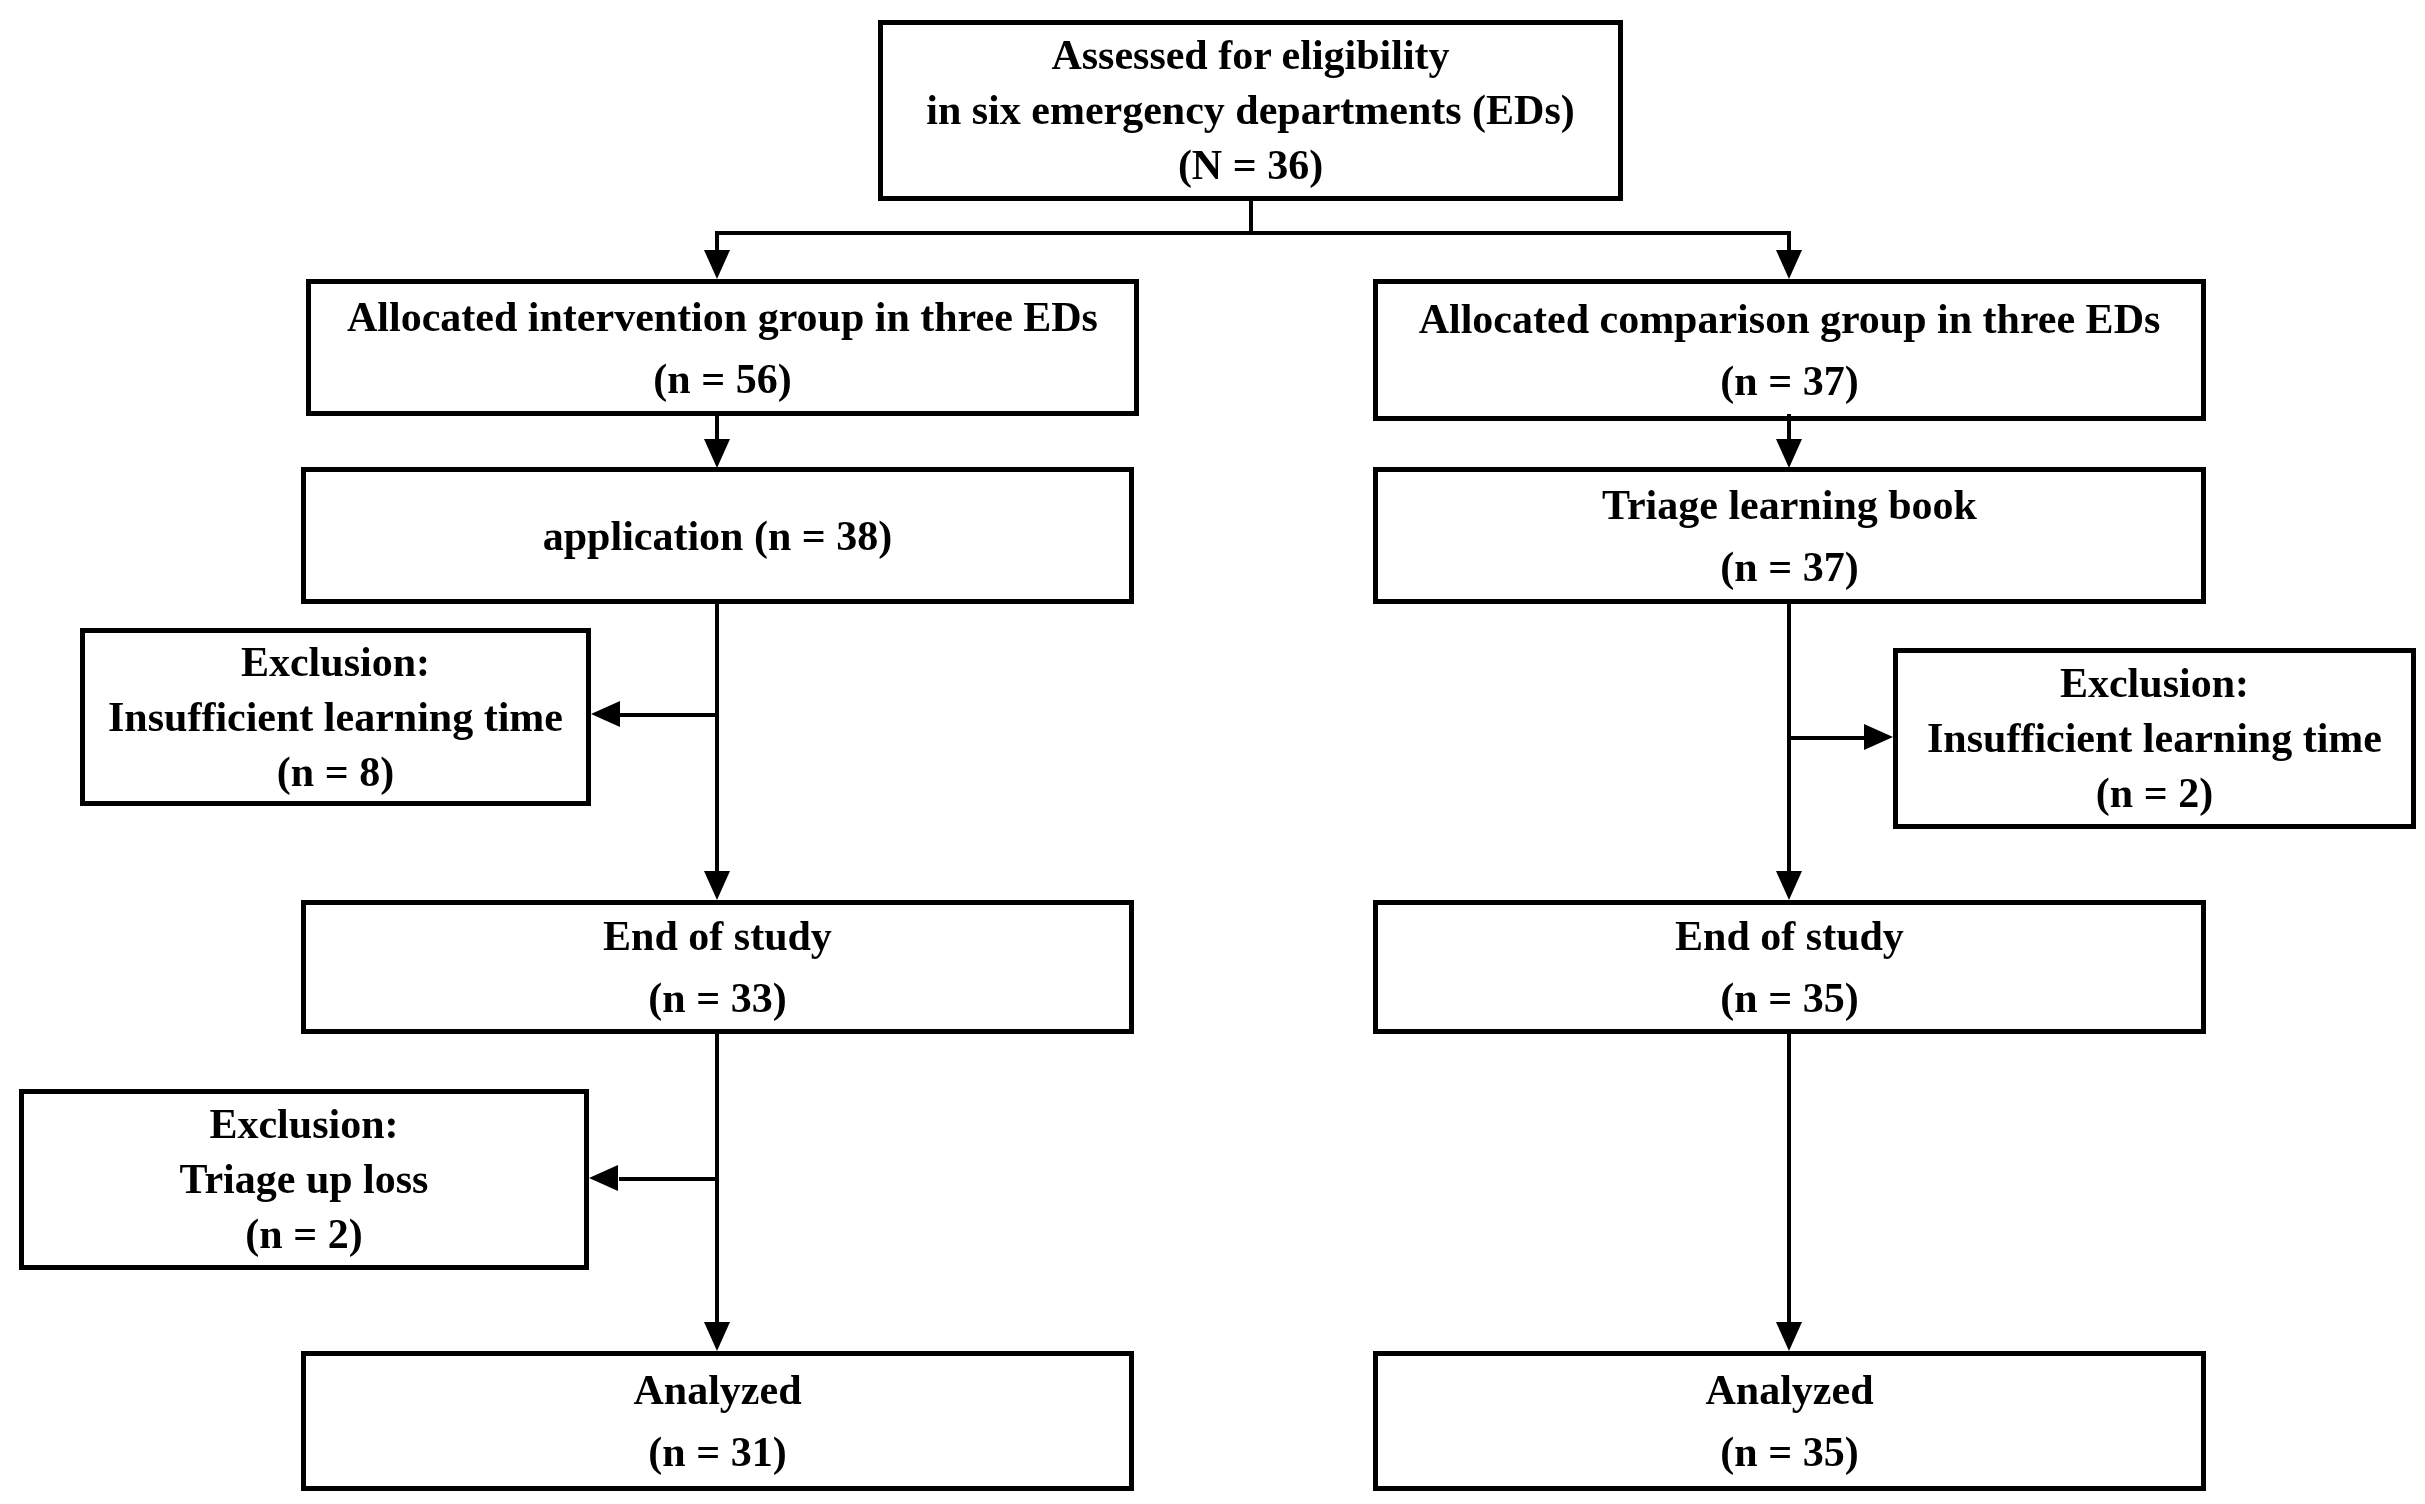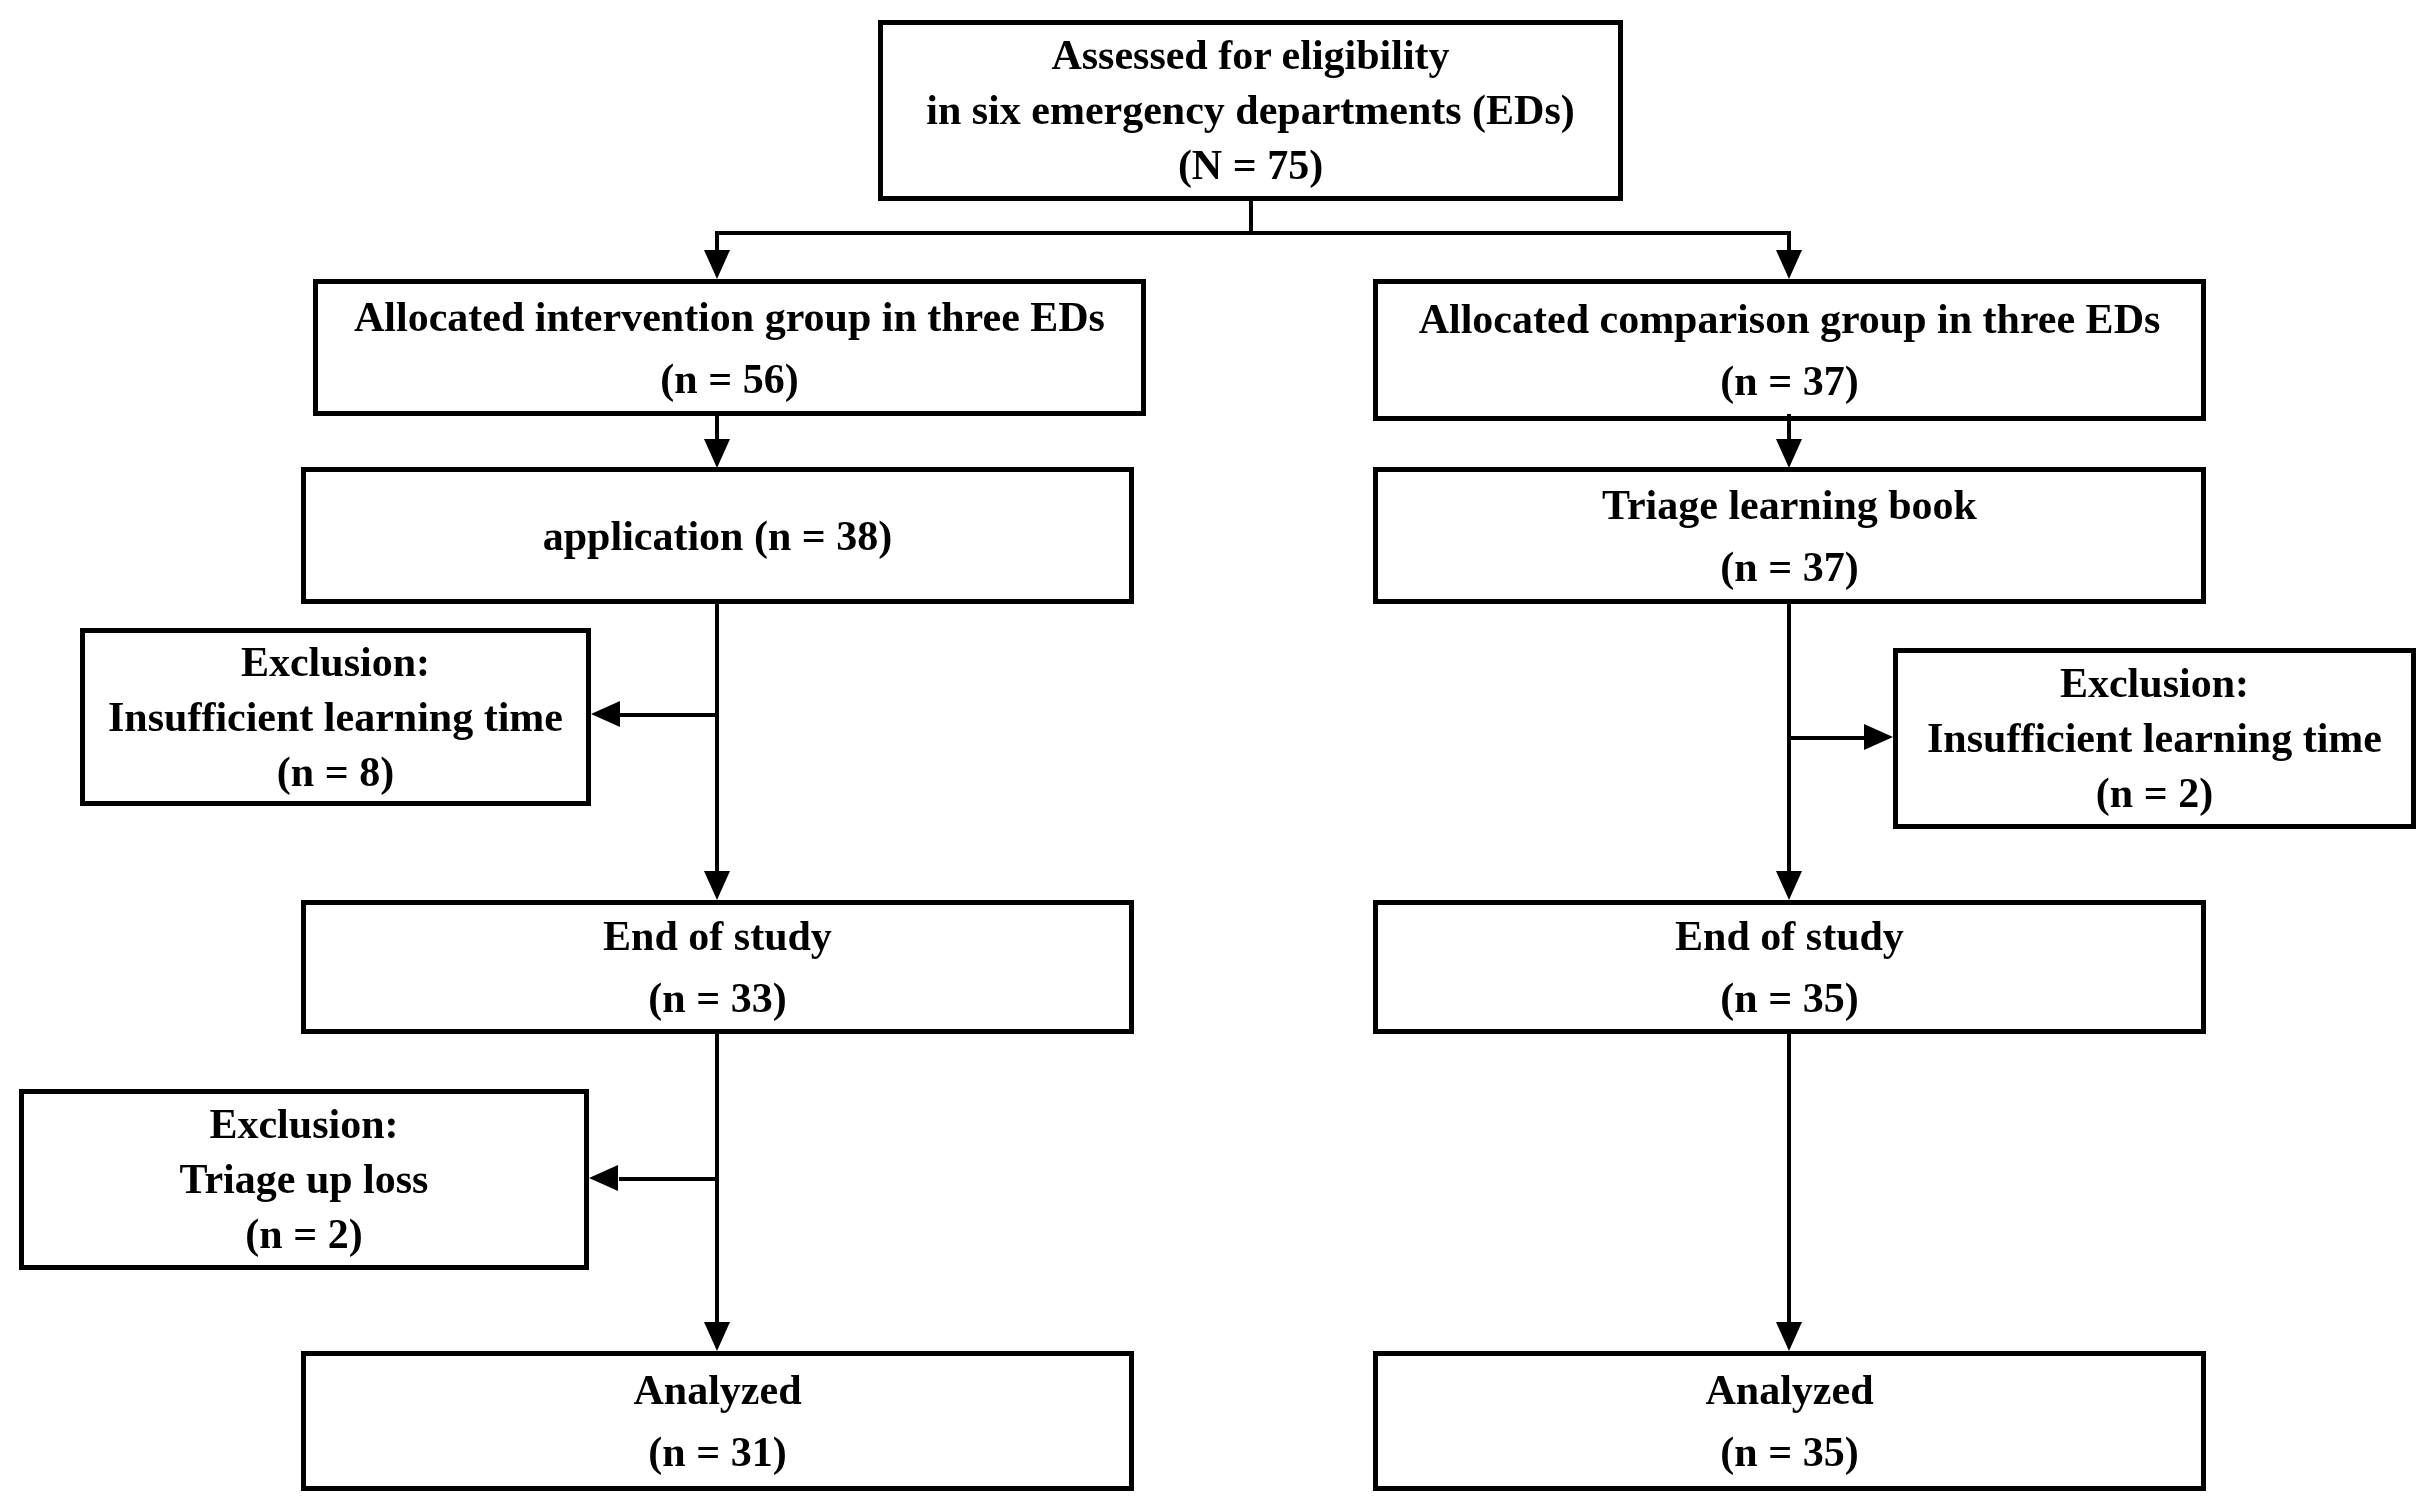--- a/index.html
+++ b/index.html
@@ -29,24 +29,24 @@
   .tri-right { border-top:13.3px solid transparent; border-bottom:13.3px solid transparent; border-left:29px solid var(--ink); }
 </style>
 </head>
 <body>
 
 <div id="canvas">
 
   <div class="box compact" style="left:878px;top:19.6px;width:745px;height:181px">
     <div class="line">Assessed for eligibility</div>
     <div class="line">in six emergency departments (EDs)</div>
-    <div class="line">(N = 75)</div>
+    <div class="line">(N = 36)</div>
   </div>
 
-  <div class="box" style="left:313px;top:279px;width:833px;height:137px">
+  <div class="box" style="left:306px;top:279px;width:833px;height:137px">
     <div class="line">Allocated intervention group in three EDs</div>
     <div class="line">(n = 56)</div>
   </div>
 
   <div class="box" style="left:1373px;top:279px;width:833px;height:142px">
     <div class="line">Allocated comparison group in three EDs</div>
     <div class="line">(n = 37)</div>
   </div>
 
   <div class="box" style="left:301px;top:467px;width:833px;height:137px">

